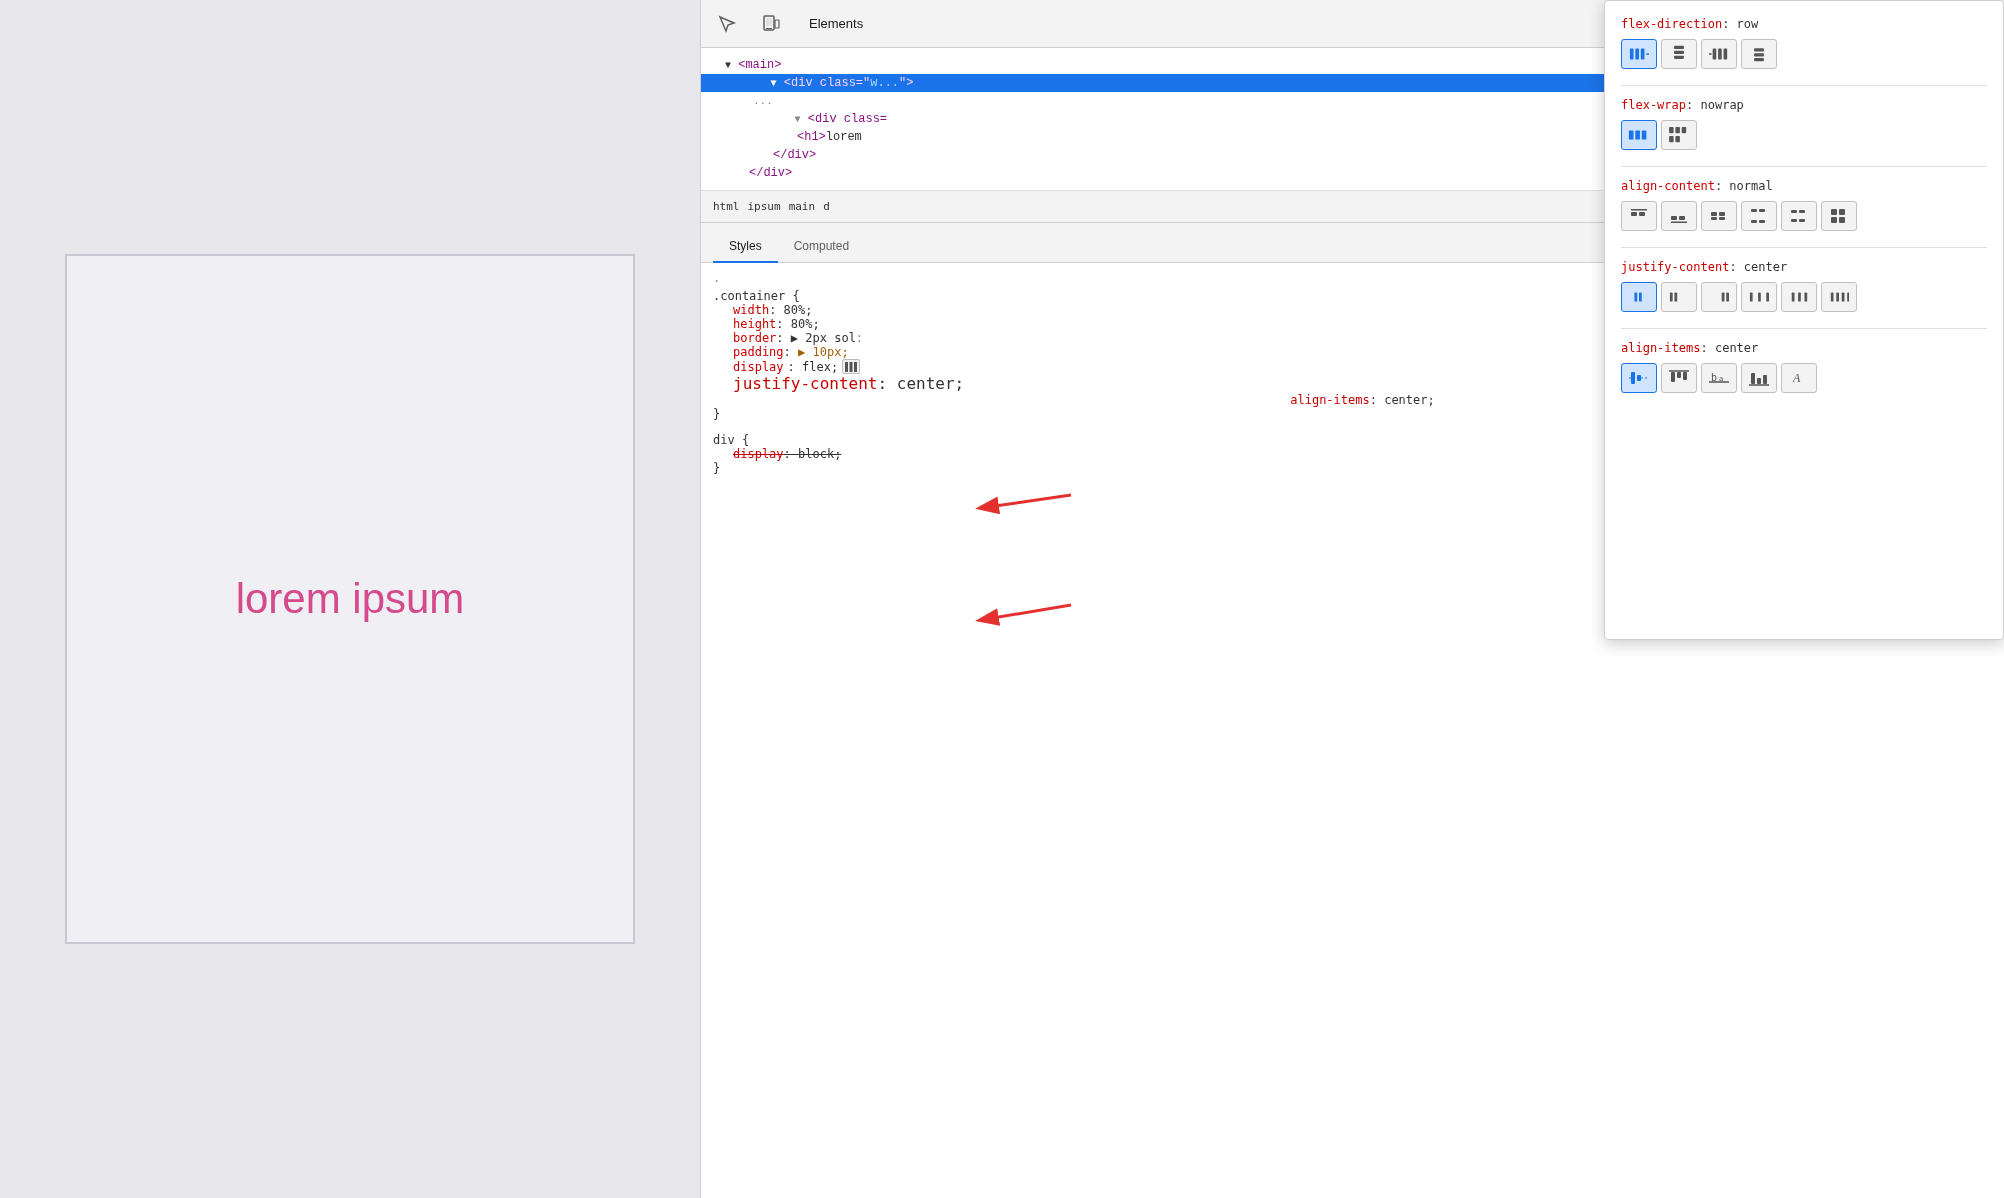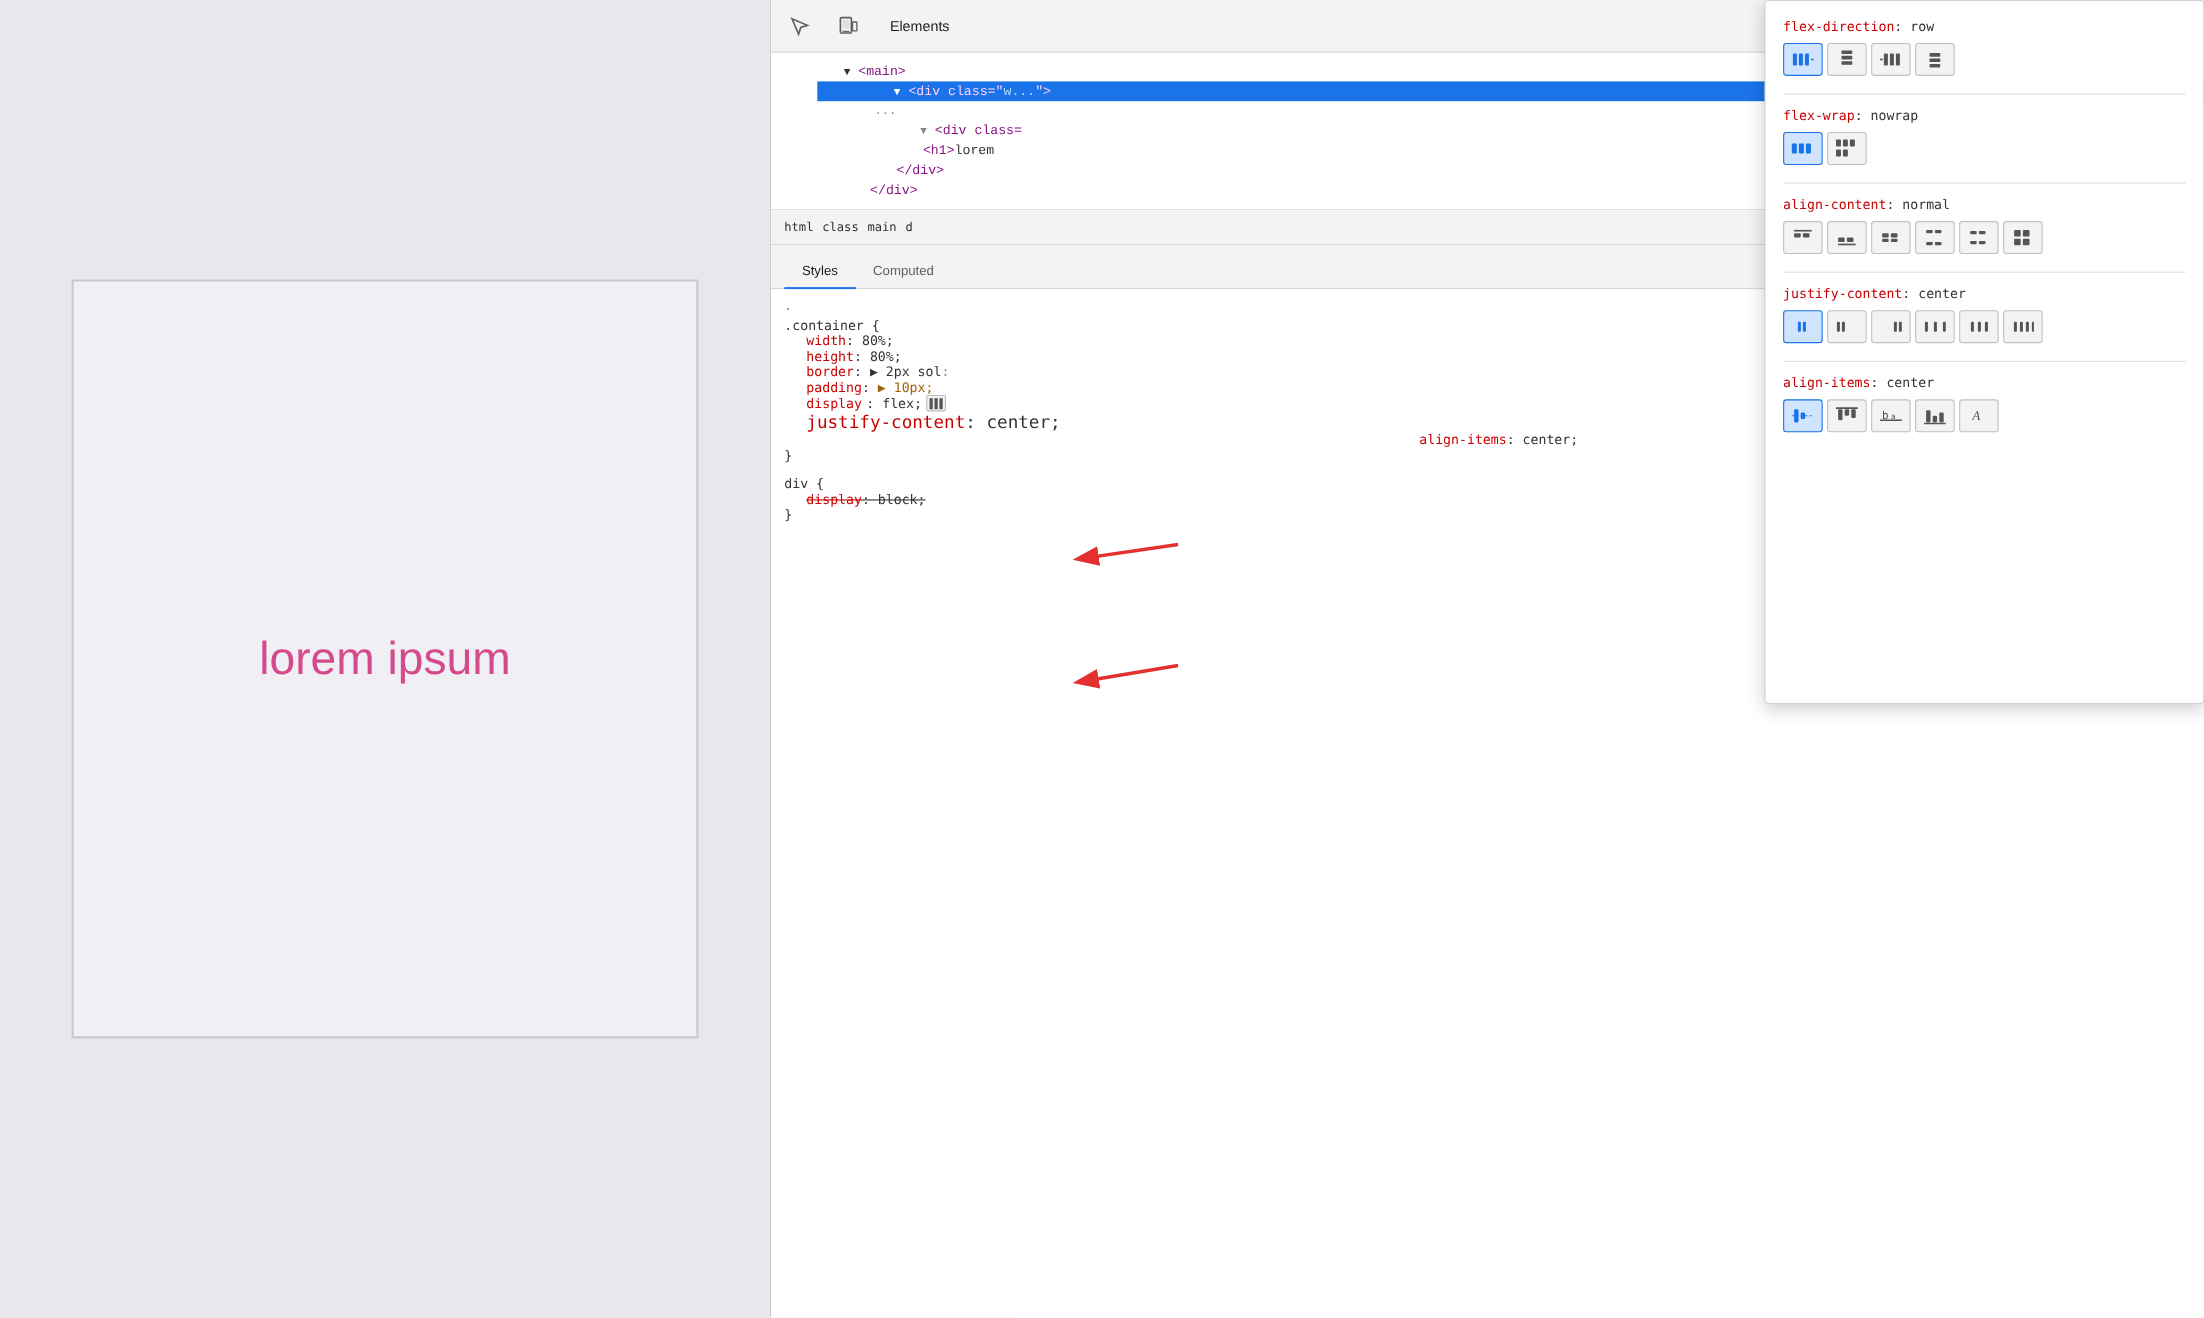--- a/index.html
+++ b/index.html
@@ -85,21 +85,20 @@
       font-family: 'Menlo', 'Monaco', 'Courier New', monospace;
       font-size: 12px;
       border-bottom: 1px solid #e0e0e0;
     }
 
     .dom-line {
       padding: 2px 16px;
       white-space: nowrap;
       cursor: pointer;
       color: #1a1a1a;
-      margin-left: 42px;
     }
 
     .dom-tag { color: #881280; }
 
     .dom-indent-1 { padding-left: 24px; }
     .dom-indent-2 { padding-left: 48px; }
     .dom-indent-3 { padding-left: 72px; }
     .dom-indent-4 { padding-left: 96px; }
 
     
@@ -303,21 +302,21 @@
       <span class="dom-tag">&lt;/div&gt;</span>
     </div>
     <div class="dom-line dom-indent-2">
       <span class="dom-tag">&lt;/div&gt;</span>
     </div>
   </div>
 
   <div class="breadcrumb">
     <span class="breadcrumb-item">html</span>
     <span class="breadcrumb-sep"> </span>
-    <span class="breadcrumb-item">class</span>
+    <span class="breadcrumb-item">ipsum</span>
     <span class="breadcrumb-sep"> </span>
     <span class="breadcrumb-item">main</span>
     <span class="breadcrumb-sep"> </span>
     <span class="breadcrumb-item">d</span>
   </div>
 
   <div class="styles-tabs">
     <div class="styles-tab active">Styles</div>
     <div class="styles-tab">Computed</div>
   </div>

